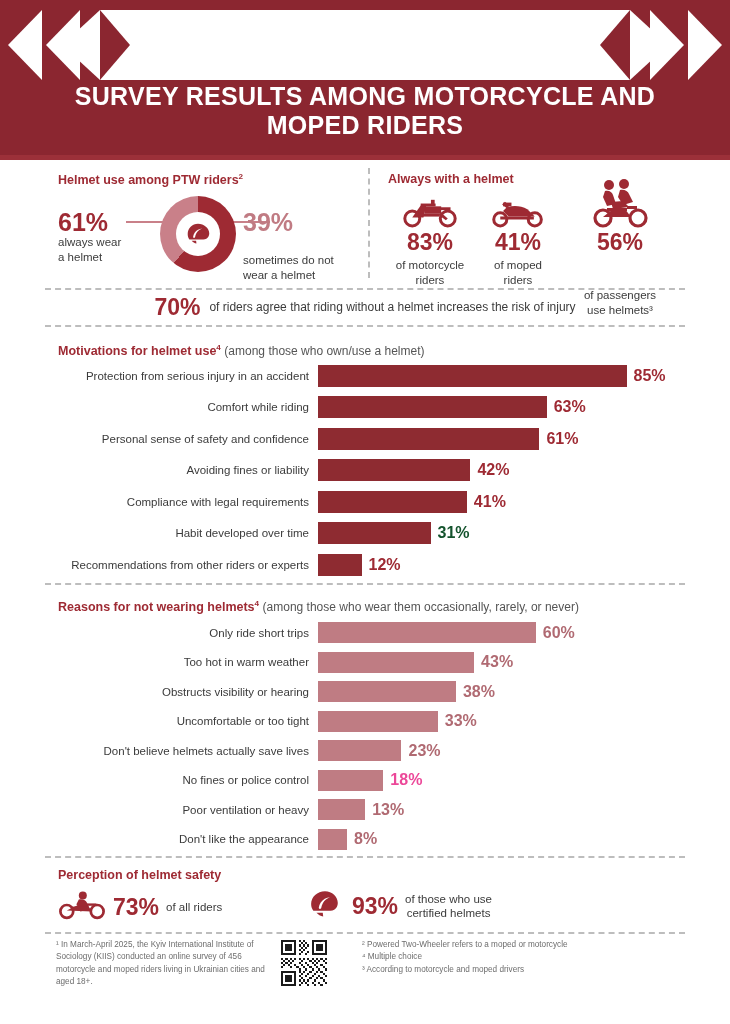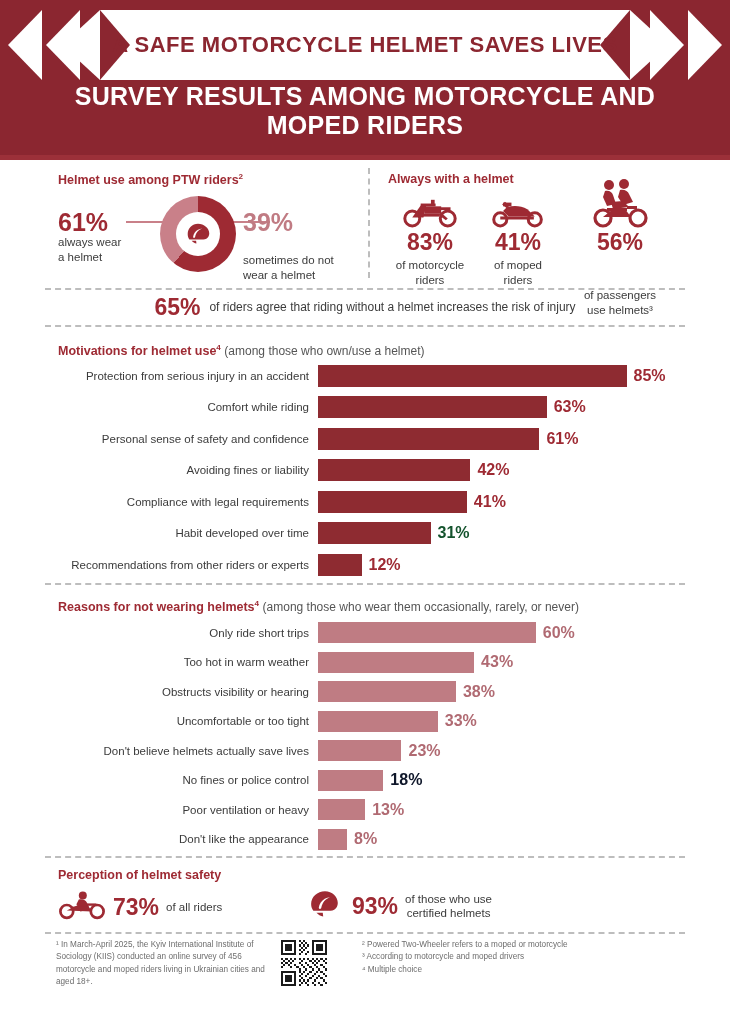--- a/index.html
+++ b/index.html
@@ -84,21 +84,20 @@
 <body>
 
 <div class="header">
   <div class="chev chev-l" style="left:8px"></div>
   <div class="chev chev-l" style="left:46px"></div>
   <div class="chev chev-r" style="right:8px"></div>
   <div class="chev chev-r" style="right:46px"></div>
   <div class="ribbon"></div>
   <div class="ribbon-notch-l"></div>
   <div class="ribbon-notch-r"></div>
-  <div class="ribbon-text">A SAFE MOTORCYCLE HELMET SAVES LIVES</div>
   <div class="subtitle">SURVEY RESULTS AMONG MOTORCYCLE AND MOPED RIDERS</div>
 </div>
 <div class="header-strip"></div>
 
 <div class="sec-head" style="left:58px;top:172px;">
   <span>Helmet use among PTW riders</span><sup>2</sup>
 </div>
 
 <div class="leader" style="left:126px;top:221px;width:40px;"></div>
 <div class="leader" style="left:230px;top:221px;width:40px;"></div>
@@ -175,21 +174,21 @@
       <path fill="#9e2a33" d="M18 30h20v3H18z"></path>
     </svg>
   </div>
   <div class="pv">56%</div>
   <div class="lb" style="white-space:pre-line;margin-top:32px;">of passengers
 use helmets³</div>
 </div>
 
 <div class="hrule" style="top:288px;"></div>
 <div class="banner">
-  <span class="n">65%</span>
+  <span class="n">70%</span>
   <span class="t">of riders agree that riding without a helmet increases the risk of injury</span>
 </div>
 <div class="hrule" style="top:325px;"></div>
 
 <div class="sec-head" style="left:58px;top:343px;">
   <span>Motivations for helmet use</span><sup>4</sup>
   <span class="sub">(among those who own/use a helmet)</span>
 </div>
 <div class="chart" id="chart1" style="top:360px;">
     <div class="row" style="--rh: 31.5px;">
@@ -281,21 +280,21 @@
       <div class="lbl">Don't believe helmets actually save lives</div>
       <div class="track">
         <div class="bar" style="--bh: 21px; width: 83.49px; background: rgb(191, 124, 131);"></div>
         <div class="val" style="color: rgb(176, 106, 114);">23%</div>
       </div>
     </div>
     <div class="row" style="--rh: 29.5px;">
       <div class="lbl">No fines or police control</div>
       <div class="track">
         <div class="bar" style="--bh: 21px; width: 65.34px; background: rgb(191, 124, 131);"></div>
-        <div class="val" style="color: #0f172a;">18%</div>
+        <div class="val" style="color: #ec4899;">18%</div>
       </div>
     </div>
     <div class="row" style="--rh: 29.5px;">
       <div class="lbl">Poor ventilation or heavy</div>
       <div class="track">
         <div class="bar" style="--bh: 21px; width: 47.19px; background: rgb(191, 124, 131);"></div>
         <div class="val" style="color: rgb(176, 106, 114);">13%</div>
       </div>
     </div>
     <div class="row" style="--rh: 29.5px;">
@@ -453,15 +452,15 @@
       <rect x="8" y="20" width="1" height="1"></rect>
         <rect x="12" y="20" width="1" height="1"></rect>
         <rect x="15" y="20" width="1" height="1"></rect>
       <rect x="18" y="20" width="1" height="1"></rect>
     </g>
   </svg>
 </div>
 
 <div class="fn" id="fn-right" style="left:362px;top:939px;width:300px;">
     <div>² Powered Two-Wheeler refers to a moped or motorcycle</div>
+    <div>⁴ Multiple choice</div>
     <div>³ According to motorcycle and moped drivers</div>
-    <div>⁴ Multiple choice</div>
   </div>
 
 </body></html>

